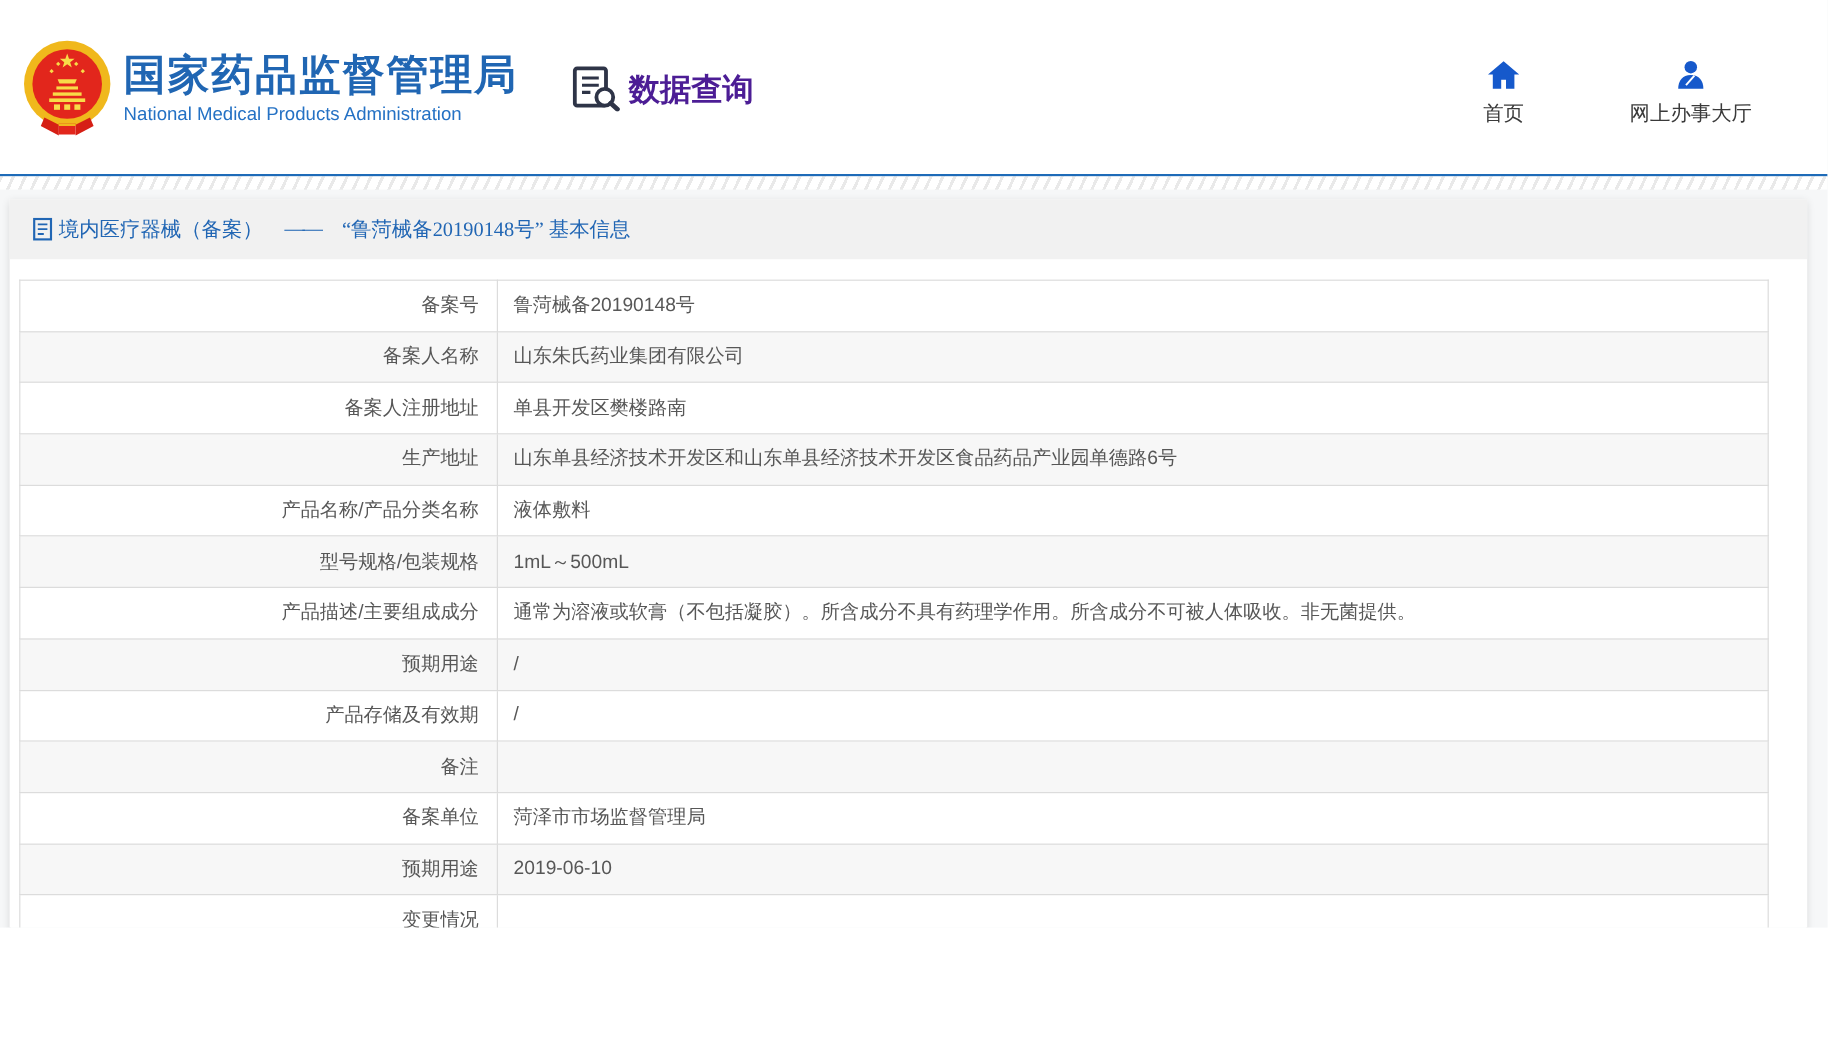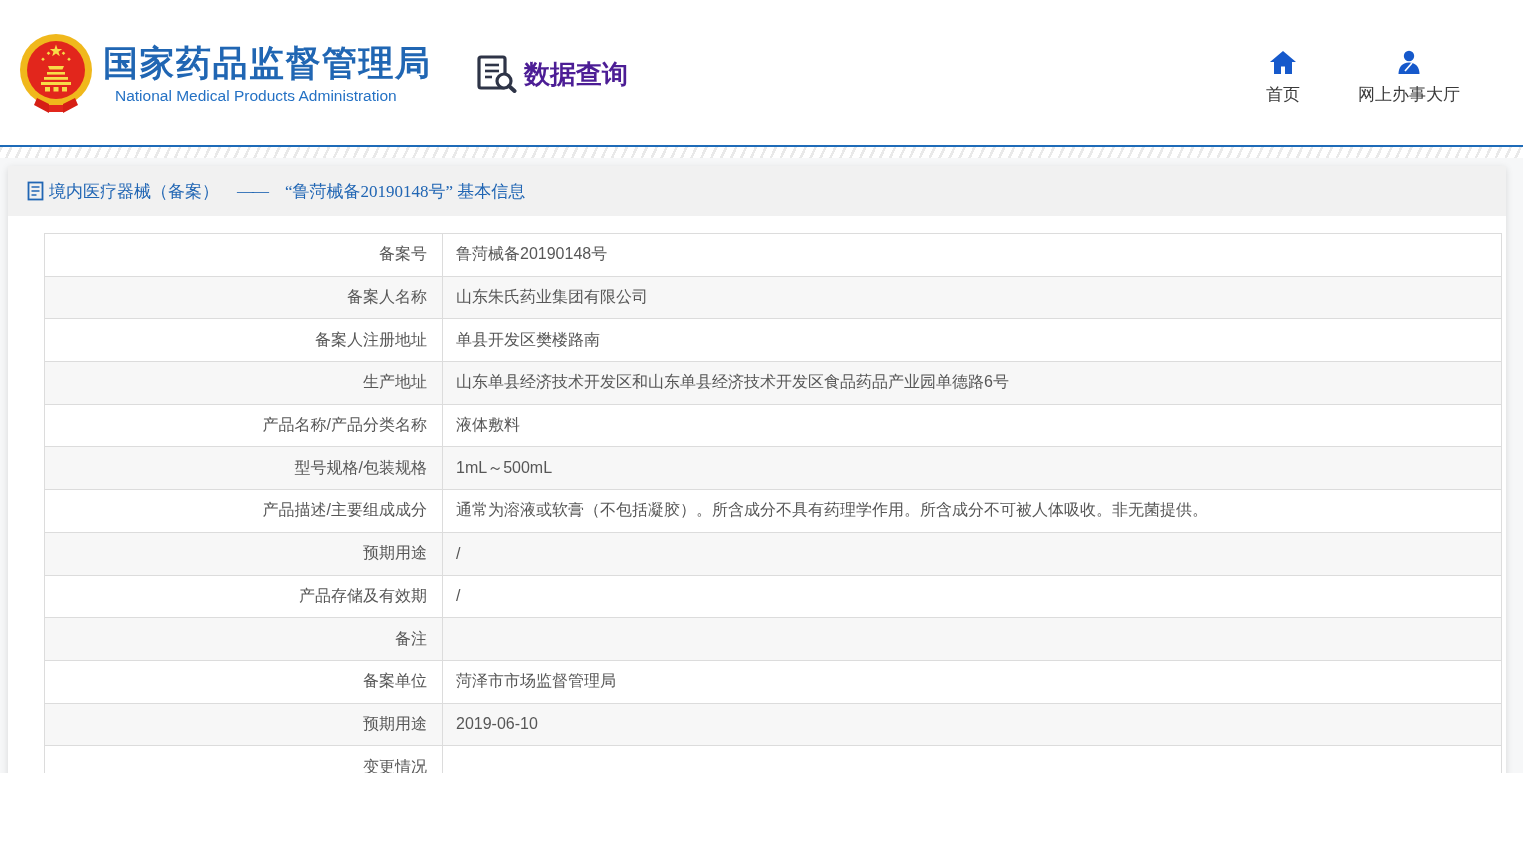--- a/index.html
+++ b/index.html
@@ -13,30 +13,30 @@
     position: absolute; top: 0; left: 0; width: 1523px; height: 145px;
     background: #ffffff;
   }
   .emblem { position: absolute; left: 18px; top: 32px; }
   .logo-text { position: absolute; left: 103px; top: 44px; }
   .site-title {
     font-size: 35px; font-weight: bold; color: #2066b3;
     letter-spacing: 1.5px; line-height: 1.1; white-space: nowrap;
   }
   .site-subtitle {
-    font-size: 15.5px; color: #2471c4; margin-top: 4px; white-space: nowrap; margin-left: 12px;
+    font-size: 15.5px; color: #2471c4; margin-top: 4px; white-space: nowrap;
   }
   .query-group {
     position: absolute; left: 477px; top: 55px;
     display: flex; align-items: center; gap: 7px; cursor: pointer;
   }
   .query-label { font-size: 26px; font-weight: 600; color: #4c1d95; }
   .top-nav {
     position: absolute; right: 63px; top: 50px;
-    display: flex; gap: 58px;
+    display: flex; gap: 88px;
   }
   .nav-item {
     display: flex; flex-direction: column; align-items: center; gap: 8px;
     text-decoration: none; cursor: pointer;
   }
   .nav-label { font-size: 17px; color: #3a3a3a; white-space: nowrap; }
   .blue-line { position: absolute; top: 145px; left: 0; width: 1523px; height: 2px; background: #1e6bb8; }
   .stripe-band {
     position: absolute; top: 147px; left: 0; width: 1523px; height: 11px;
     background: repeating-linear-gradient(115deg, #e9e9e9 0 2.5px, #ffffff 2.5px 9px);
@@ -48,21 +48,21 @@
   }
   .card-title {
     height: 50px; background: #f1f1f1;
     display: flex; align-items: center; padding-left: 19px;
     color: #2166b4; font-size: 17px; white-space: nowrap; font-family: Liberation Serif, serif;
   }
   .card-title .doc-icon { margin-right: 5px; flex: 0 0 auto; }
   .card-title .sep { margin: 0 18px; letter-spacing: -2px; }
   
   .info-table {
-    position: absolute; left: 36px; top: 67px; width: 1458px;
+    position: absolute; left: 8px; top: 67px; width: 1458px;
     border-collapse: collapse; table-layout: fixed;
   }
   .info-table td {
     border: 1px solid #dcdcdc; height: 42.7px;
     font-size: 16px; color: #575757; vertical-align: middle;
   }
   .info-table td.label { width: 398px; text-align: right; padding-right: 15px; }
   .info-table td.value { padding-left: 13px; }
   .info-table tr.alt { background: #f7f7f7; }
   .info-table a { color: #737373; text-decoration: none; }

